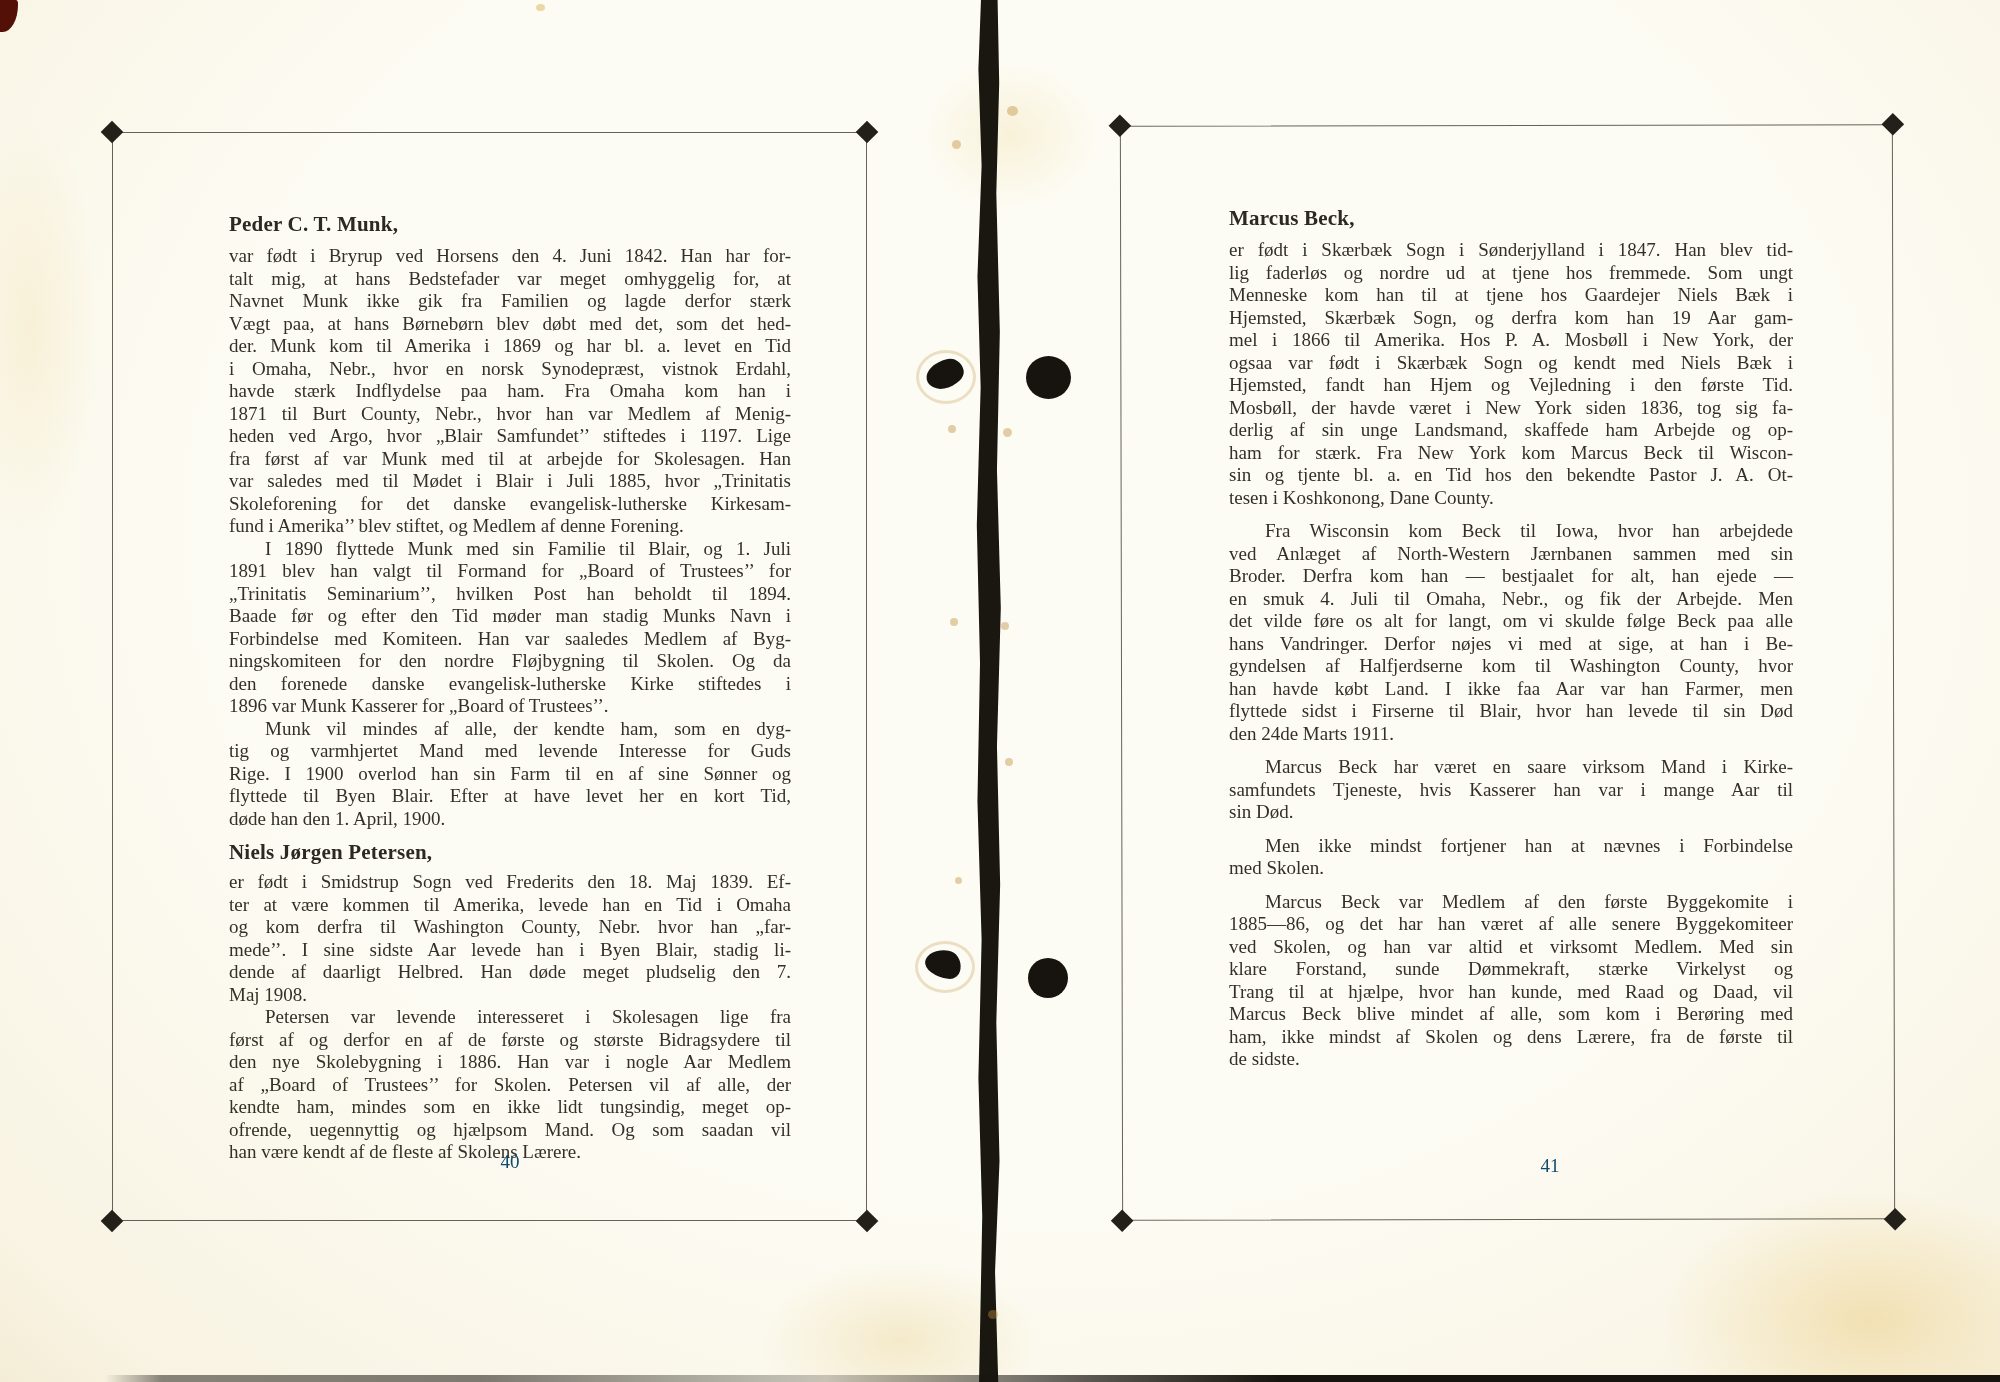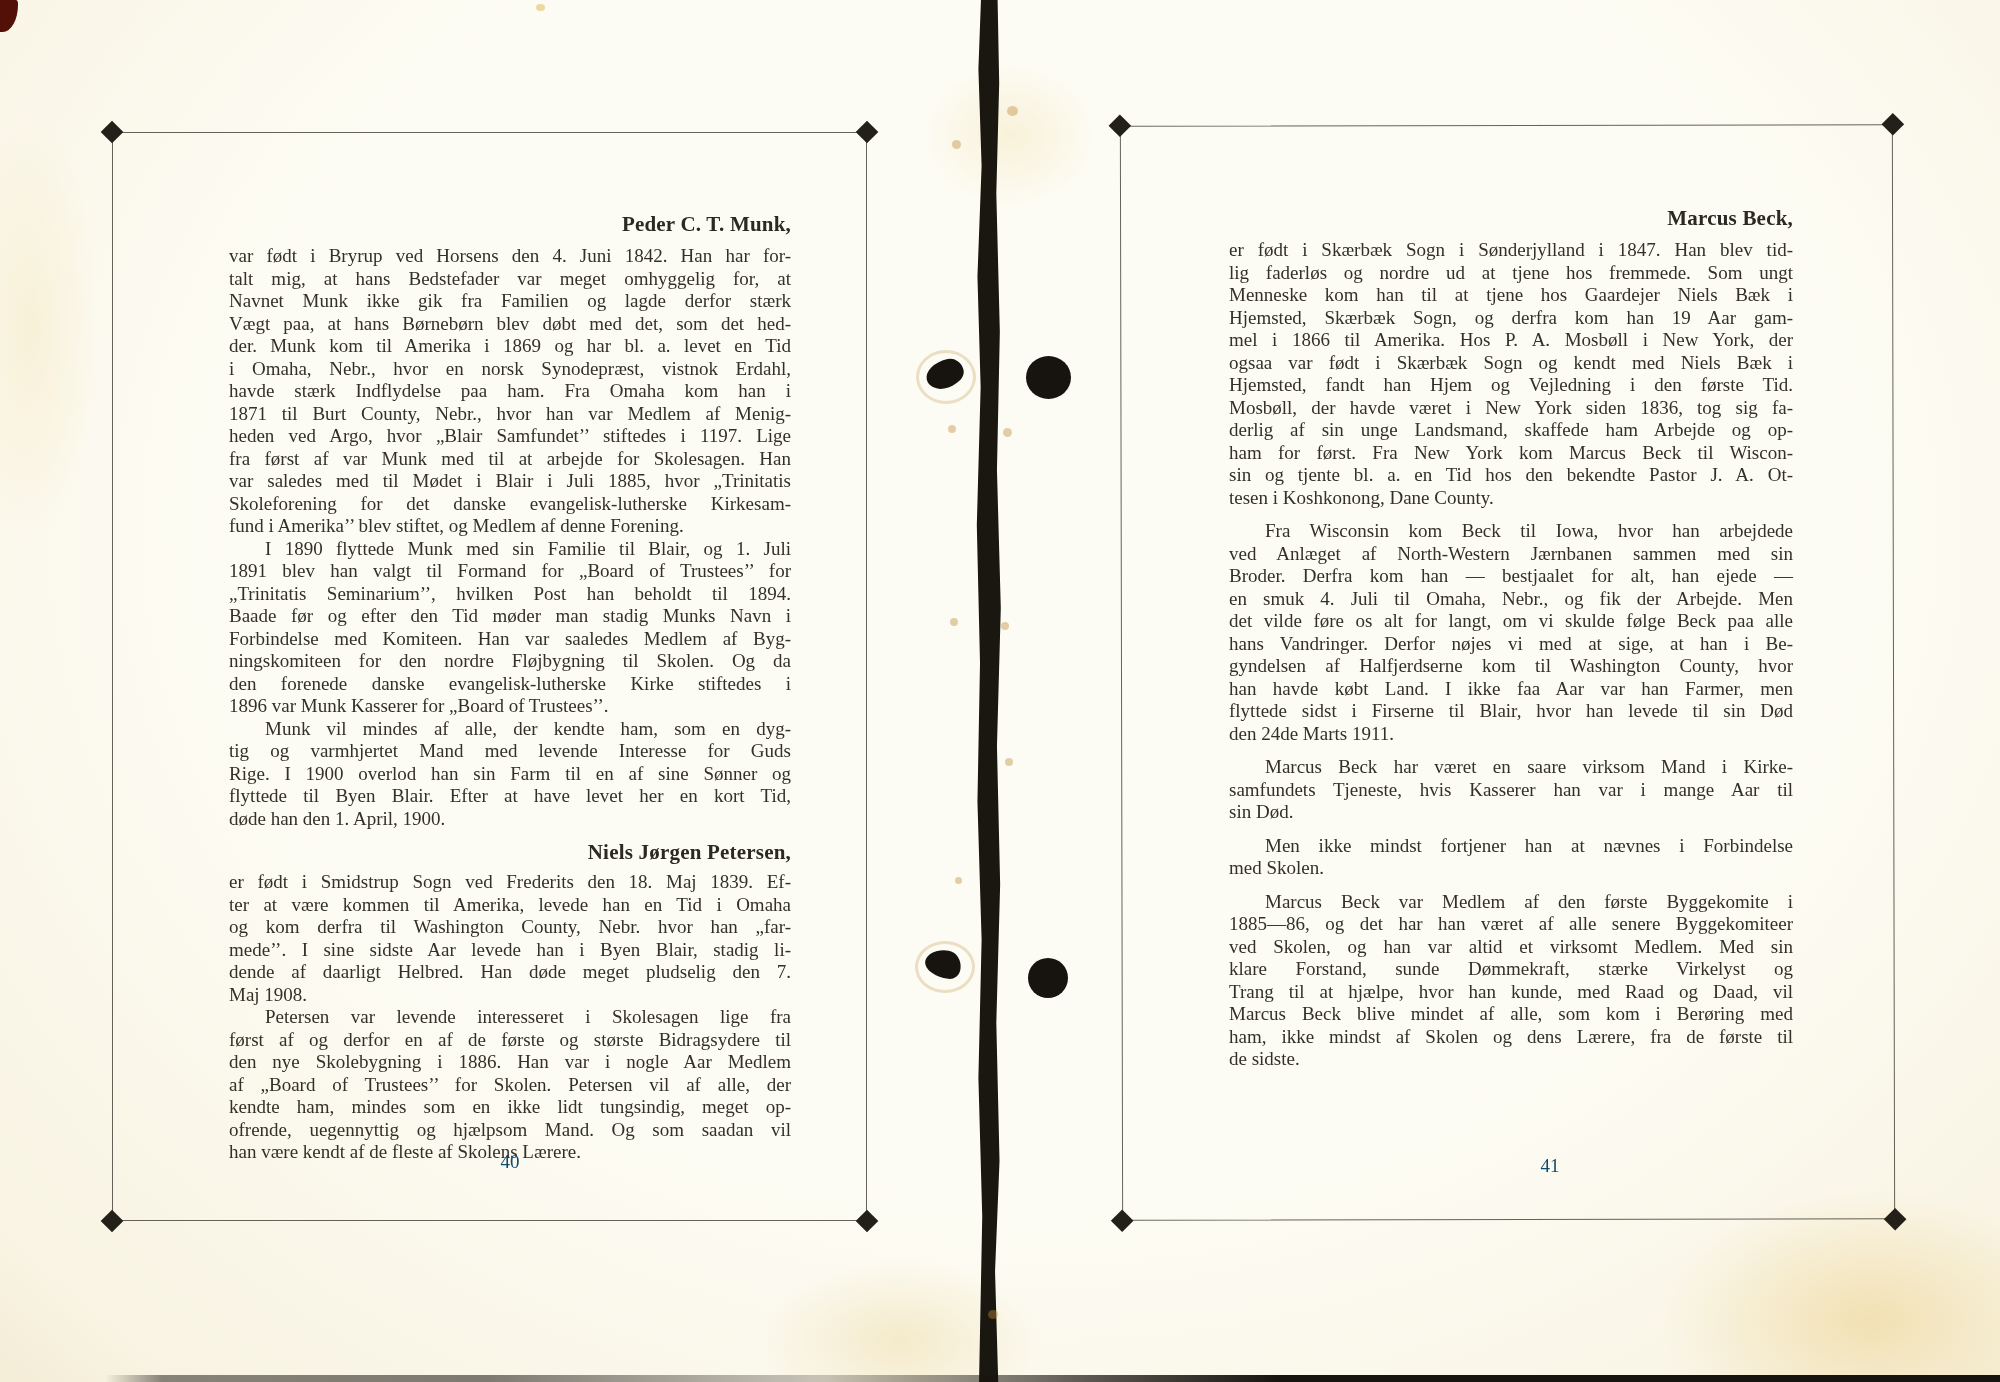--- a/index.html
+++ b/index.html
@@ -70,21 +70,21 @@
   .dm.br { right: -9px; bottom: -9px; }
 
   
   .text-block { position: absolute; }
   .text-left  { left: 229px;  top: 211px; width: 562px; }
   .text-right { left: 1229px; top: 205px; width: 564px; }
 
   .heading {
     margin: 0 0 8px 0;
     font-size: 21px; font-weight: bold; line-height: 26px;
-    text-align: right; letter-spacing: .2px; color: #2c2923;
+    text-align: left; letter-spacing: .2px; color: #2c2923;
   }
   .heading-mid { margin: 9px 0 6px 0; }
 
   .para { margin: 0; }
   .para-gap { margin-top: 11px; }
 
   .line {
     font-size: 19px; line-height: 22.5px;
     text-align: justify; text-align-last: justify;
     white-space: normal; color: #343028;
@@ -181,21 +181,21 @@
   <div class="para">
       <div class="line">er født i Skærbæk Sogn i Sønderjylland i 1847.  Han blev tid-</div>
       <div class="line">lig faderløs og nordre ud at tjene hos fremmede. Som ungt</div>
       <div class="line">Menneske kom han til at tjene  hos  Gaardejer Niels Bæk i</div>
       <div class="line">Hjemsted, Skærbæk Sogn, og derfra kom han 19 Aar gam-</div>
       <div class="line">mel i 1866 til Amerika.  Hos P. A. Mosbøll i New York, der</div>
       <div class="line">ogsaa var født i Skærbæk Sogn og kendt med Niels Bæk i</div>
       <div class="line">Hjemsted, fandt han Hjem og Vejledning i den første Tid.</div>
       <div class="line">Mosbøll, der havde været i New York siden 1836, tog sig fa-</div>
       <div class="line">derlig af sin unge Landsmand, skaffede ham Arbejde og op-</div>
-      <div class="line">ham for først.  Fra New York kom Marcus Beck til Wiscon-</div>
+      <div class="line">ham for stærk.  Fra New York kom Marcus Beck til Wiscon-</div>
       <div class="line">sin og tjente bl. a. en Tid hos den bekendte Pastor J. A. Ot-</div>
       <div class="line last">tesen i Koshkonong, Dane County.</div>
     </div>
   <div class="para para-gap">
       <div class="line indent">Fra Wisconsin kom Beck til Iowa, hvor han arbejdede</div>
       <div class="line">ved Anlæget af North-Western Jærnbanen sammen med sin</div>
       <div class="line">Broder.  Derfra kom han — bestjaalet for alt, han ejede —</div>
       <div class="line">en smuk 4. Juli til Omaha, Nebr., og fik der Arbejde.  Men</div>
       <div class="line">det vilde føre os alt for langt, om vi skulde følge Beck paa alle</div>
       <div class="line">hans Vandringer.  Derfor nøjes vi med at sige, at han i Be-</div>

